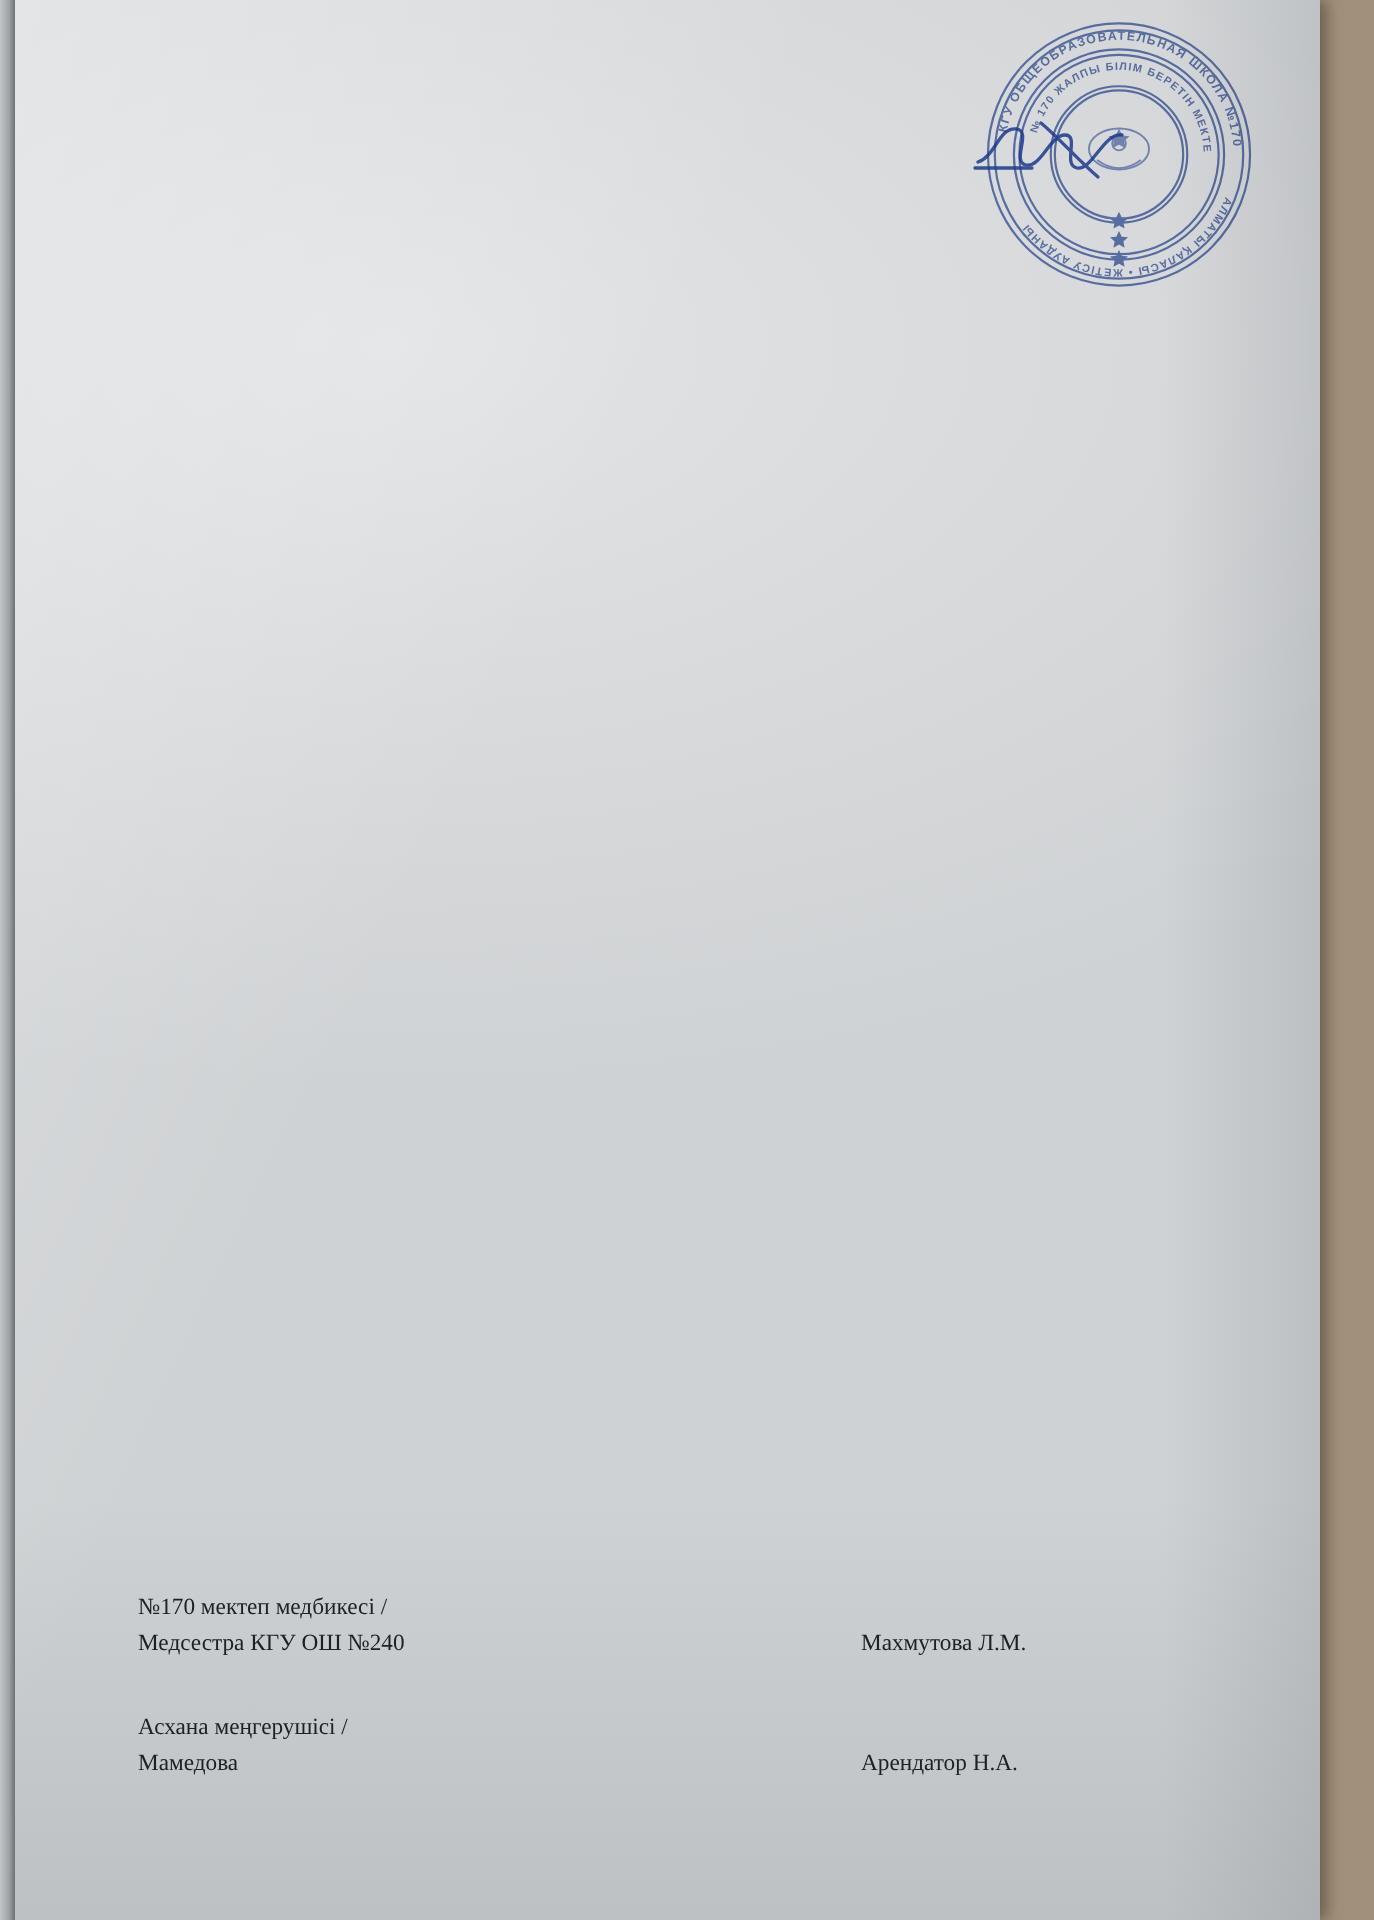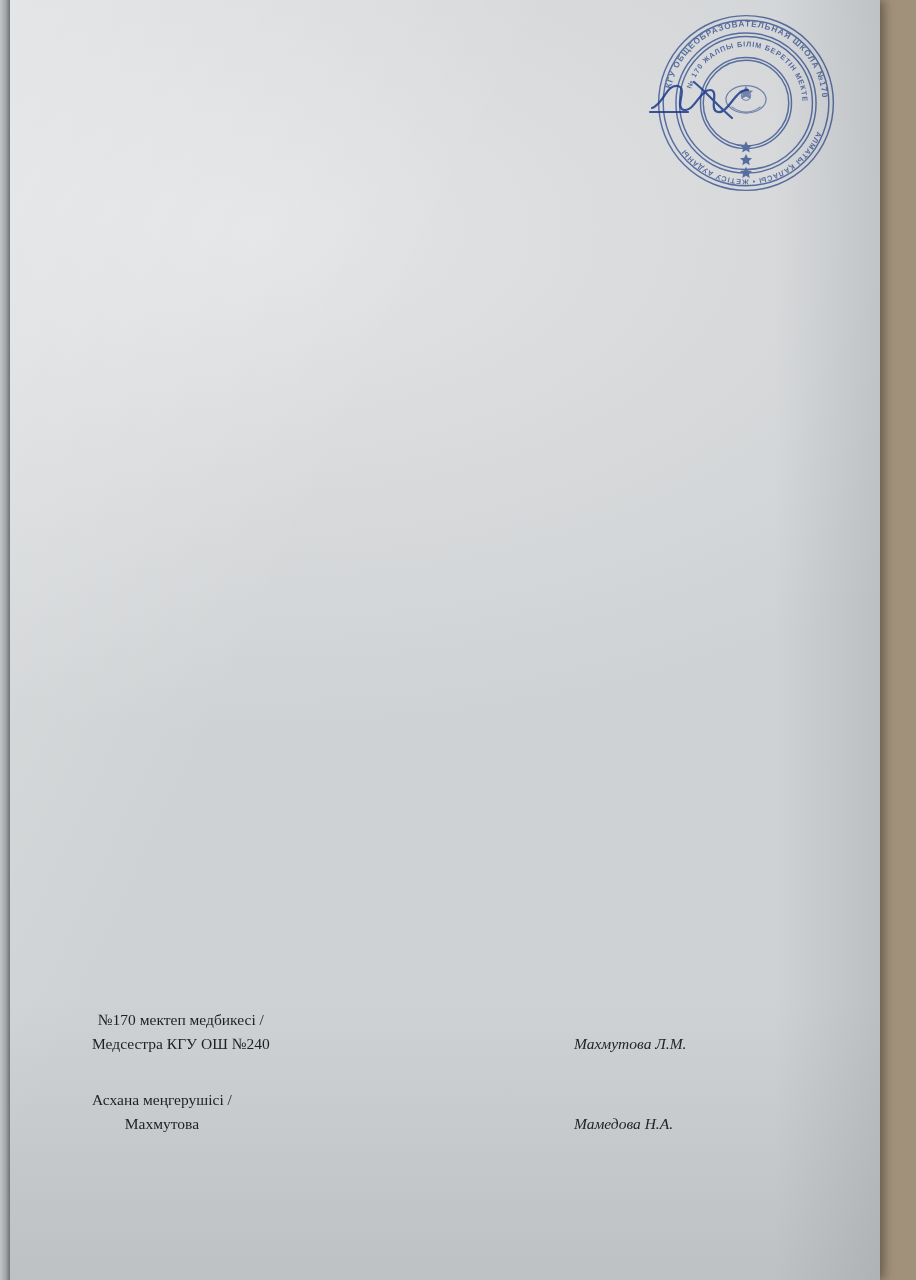--- a/index.html
+++ b/index.html
@@ -88,31 +88,30 @@
 
   
   .daterow { position: absolute; font-weight: bold; font-size: 15.5px; color: #20242a; }
 
   #daterow-kz { top: 235px; left: 118px; width: 600px; }
   #daterow-ru { top: 602px; left: 108px; width: 600px; }
 
   
   #signblock {
     position: absolute;
-    top: 1008px;
+    top: 1060px;
     left: 92px;
     width: 740px;
     font-size: 15.5px;
     color: #1d2024;
     line-height: 1.52;
-    text-align: center;
   }
   #signblock .grp { position: relative; margin-bottom: 30px; height: 50px; }
   #signblock .role { position: absolute; left: 0; top: 0; }
-  #signblock .name { position: absolute; left: 482px; top: 24px; white-space: nowrap; font-style: italic; }
+  #signblock .name { position: absolute; left: 482px; top: 24px; white-space: nowrap; }
 </style>
 </head>
 <body>
 
 <div id="desk"></div>
 
 <div id="paper">
 
   <div class="sheet-edge"></div>
 
@@ -179,19 +178,19 @@
     <div class="grp">
       <div class="role">
         <div>№170 мектеп медбикесі /</div>
         <div>Медсестра КГУ ОШ №240</div>
       </div>
       <div class="name">Махмутова Л.М.</div>
     </div>
     <div class="grp">
       <div class="role">
         <div>Асхана меңгерушісі /</div>
-        <div>Махмутова</div>
+        <div>Мамедова</div>
       </div>
-      <div class="name">Мамедова Н.А.</div>
+      <div class="name">Арендатор Н.А.</div>
     </div>
   </div>
 
 </div>
 
 </body></html>

